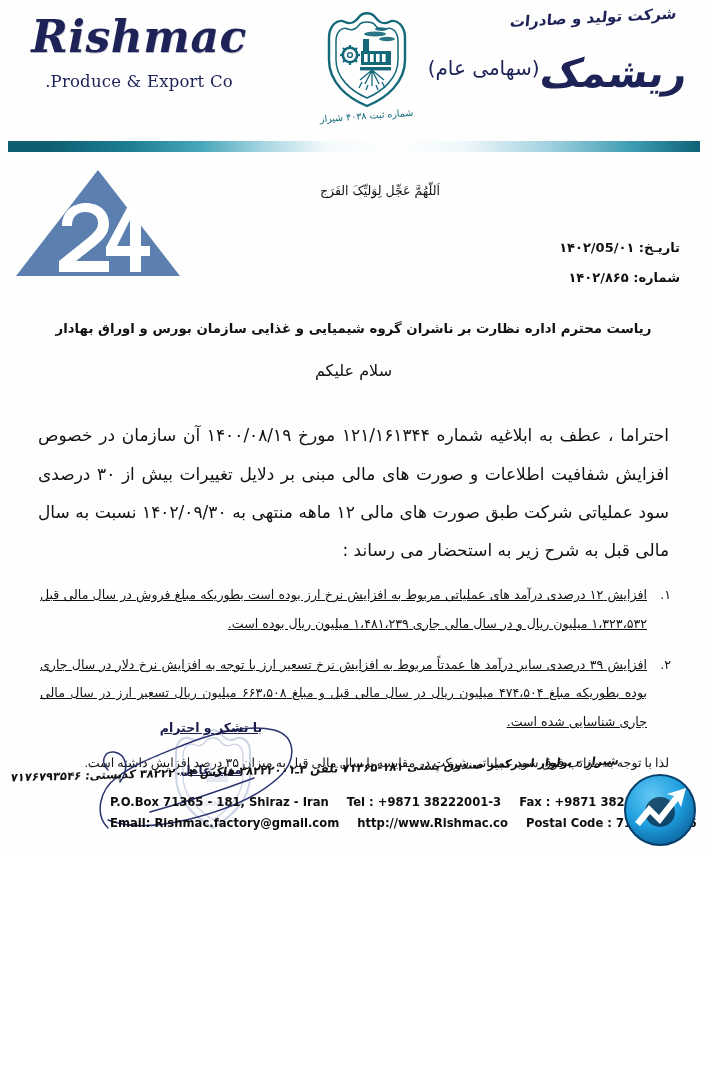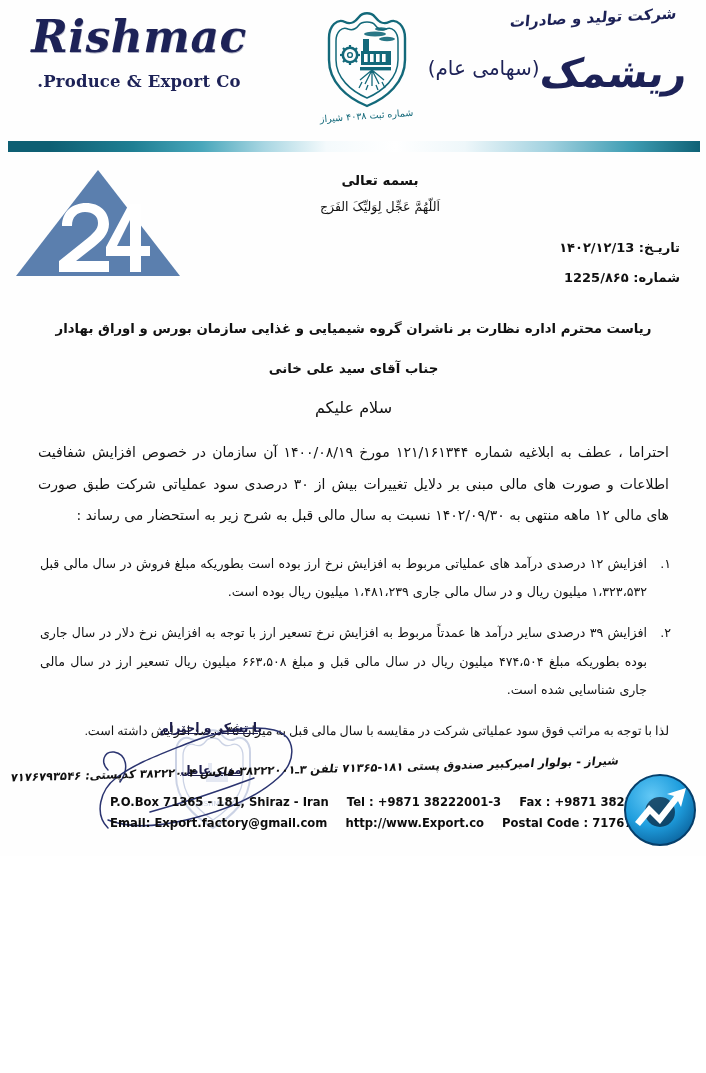--- a/index.html
+++ b/index.html
@@ -33,21 +33,20 @@
     letter-spacing:0.5px;
     line-height:1.05;
     text-shadow:0.5px 0.5px 0 rgba(29,34,87,0.35);
   }
   .brand-latin .tagline {
     font-family:"DejaVu Serif", serif;
     font-size:16.5px;
     color:#1d2257;
     margin-top:12px;
     letter-spacing:0.2px;
-    font-weight:bold;
   }
 
   
   .emblem {
     position:absolute; left:299px; top:8px;
     width:135px; text-align:center;
   }
   .emblem .reg {
     font-family:"DejaVu Sans", sans-serif;
     font-size:9.5px;
@@ -161,33 +160,34 @@
     font-weight:700;
     text-align:center;
     margin-top:22px;
   }
   .salam {
     font-size:16px;
     text-align:center;
     margin-top:22px;
   }
   .para {
-    font-size:14px;
+    font-size:17px;
     line-height:2.25;
     text-align:justify;
     text-align-last:right;
-    margin-top:20px;
+    margin-top:36px;
     padding:0 12px;
   }
   ol.items {
-    margin-top:18px;
+    margin-top:12px;
     padding-right:34px;
     padding-left:14px;
     list-style:none;
     counter-reset:ir;
+    text-decoration:underline;
   }
   ol.items > li {
     font-size:12.6px;
     line-height:2.25;
     text-align:justify;
     text-align-last:right;
     margin-bottom:13px;
     position:relative;
     counter-increment:ir;
   }
@@ -335,38 +335,36 @@
                  L62,93 L95,93 L95,104 L45,104 L45,93 L70,73
                  C80,65 84,61 84,55 C84,48 79,44 71,44 C63,44 58,49 58,58 Z"></path>
 
         <path d="M127,36 L127,78 L136,78 L136,88 L127,88 L127,104 L116,104 L116,88
                  L92,88 L92,79 L115,36 Z M116,52 L103,78 L116,78 Z"></path>
       </g>
     </svg>
   </div>
 
   <div id="bismillah">
-    <div class="l1">بسمه تعالی</div>
     <div class="l2">اَللّهُمَّ عَجِّل لِوَلیِّکَ الفَرَج</div>
   </div>
 
   <div id="meta">
     <div class="row">
       <span>تاریـخ:</span>
-      <span>۱۴۰۲/۱۲/13</span>
+      <span>۱۴۰۲/05/۰۱</span>
     </div>
     <div class="row">
       <span>شماره:</span>
-      <span>1225/۸۶۵</span>
+      <span>۱۴۰۲/۸۶۵</span>
     </div>
   </div>
 
   <div id="body">
     <div class="addressee">ریاست محترم اداره نظارت بر ناشران گروه شیمیایی و غذایی سازمان بورس و اوراق بهادار</div>
-    <div class="attn">جناب آقای سید علی خانی</div>
     <div class="salam">سلام علیکم</div>
     <div class="para">احتراما ، عطف به ابلاغیه شماره ۱۲۱/۱۶۱۳۴۴ مورخ ۱۴۰۰/۰۸/۱۹ آن سازمان در خصوص افزایش شفافیت اطلاعات و صورت های مالی مبنی بر دلایل تغییرات بیش از ۳۰ درصدی سود عملیاتی شرکت طبق صورت های مالی ۱۲ ماهه منتهی به ۱۴۰۲/۰۹/۳۰ نسبت به سال مالی قبل به شرح زیر به استحضار می رساند :</div>
     <ol class="items">
       <li>افزایش ۱۲ درصدی درآمد های عملیاتی مربوط به افزایش نرخ ارز بوده است بطوریکه مبلغ فروش در سال مالی قبل ۱،۳۲۳،۵۳۲ میلیون ریال و در سال مالی جاری ۱،۴۸۱،۲۳۹ میلیون ریال بوده است.</li>
       <li>افزایش ۳۹ درصدی سایر درآمد ها عمدتاً مربوط به افزایش نرخ تسعیر ارز با توجه به افزایش نرخ دلار در سال جاری بوده بطوریکه مبلغ ۴۷۴،۵۰۴ میلیون ریال در سال مالی قبل و مبلغ ۶۶۳،۵۰۸ میلیون ریال تسعیر ارز در سال مالی جاری شناسایی شده است.</li>
     </ol>
     <div class="closing">لذا با توجه به مراتب فوق سود عملیاتی شرکت در مقایسه با سال مالی قبل به میزان ۳۵ درصد افزایش داشته است.</div>
   </div>
 
   <div id="sign">
@@ -396,21 +394,21 @@
   </div>
 
   <div id="footer">
     <div class="fa-addr">شیراز - بولوار امیرکبیر صندوق پستی ۱۸۱-۷۱۳۶۵ تلفن ۳ـ۳۸۲۲۲۰۰۱  فاکس ۳۸۲۲۲۰۰۴ کدپستی: ۷۱۷۶۷۹۳۵۴۶</div>
 
     <div class="en">
       <div>
         <span>P.O.Box 71365 - 181, Shiraz - Iran</span><span class="sp"></span><span>Tel : +9871 38222001-3</span><span class="sp"></span><span>Fax : +9871 38222004</span>
       </div>
       <div>
-        <span>Email: Export.factory@gmail.com</span><span class="sp"></span><span>http://www.Export.co</span><span class="sp"></span><span>Postal Code : 7176793546</span>
+        <span>Email: Rishmac.factory@gmail.com</span><span class="sp"></span><span>http://www.Rishmac.co</span><span class="sp"></span><span>Postal Code : 7176793546</span>
       </div>
     </div>
 
     <svg class="circle-logo" width="76" height="76" viewBox="0 0 76 76">
       <defs>
         <radialGradient id="cg" cx="38%" cy="30%" r="78%">
           <stop offset="0%" stop-color="#63c8f5"></stop>
           <stop offset="55%" stop-color="#1f9ede"></stop>
           <stop offset="100%" stop-color="#0a5f99"></stop>
         </radialGradient>

